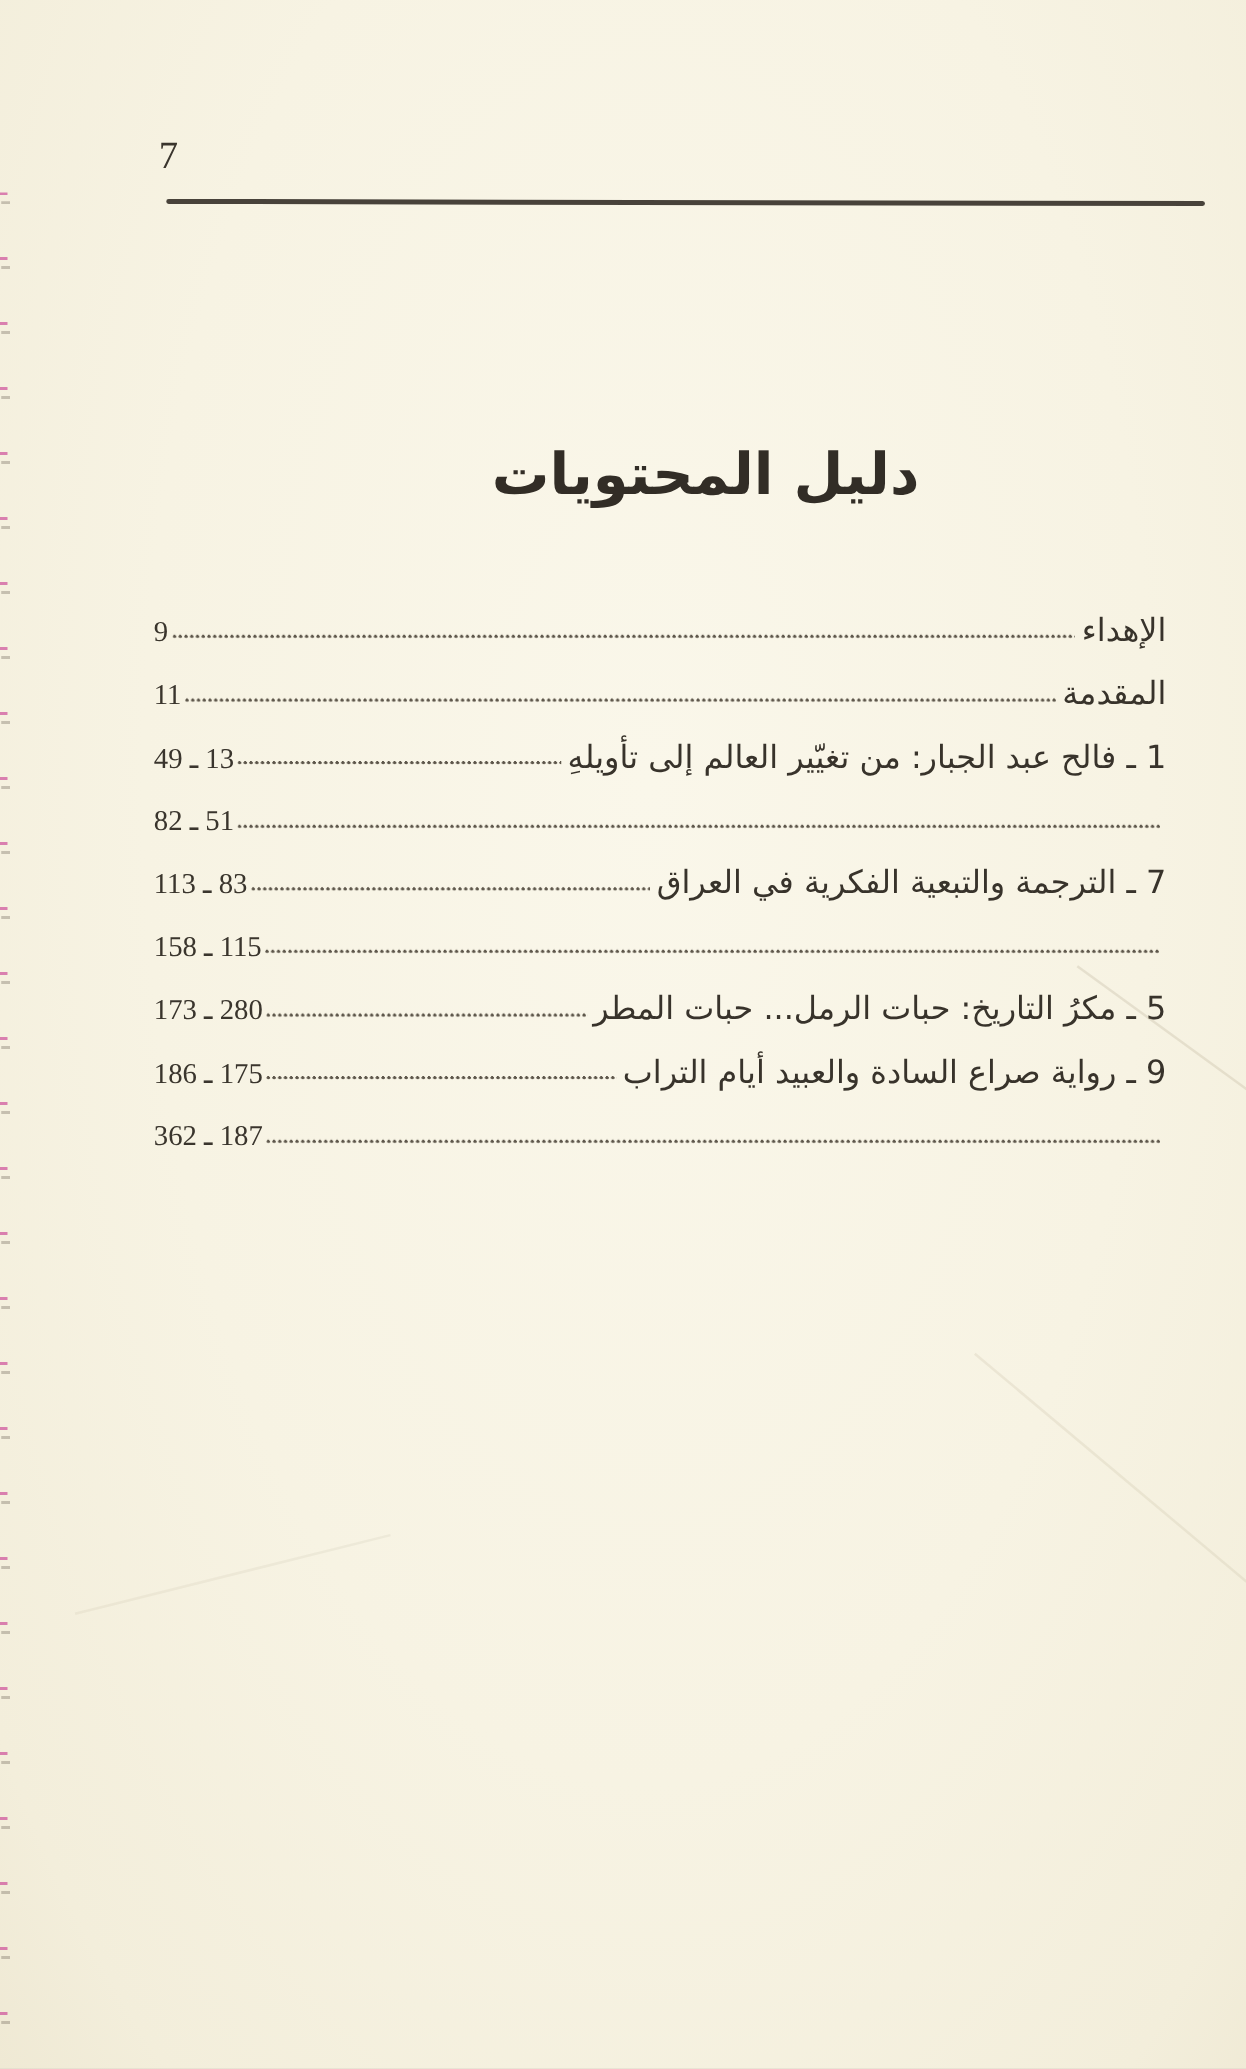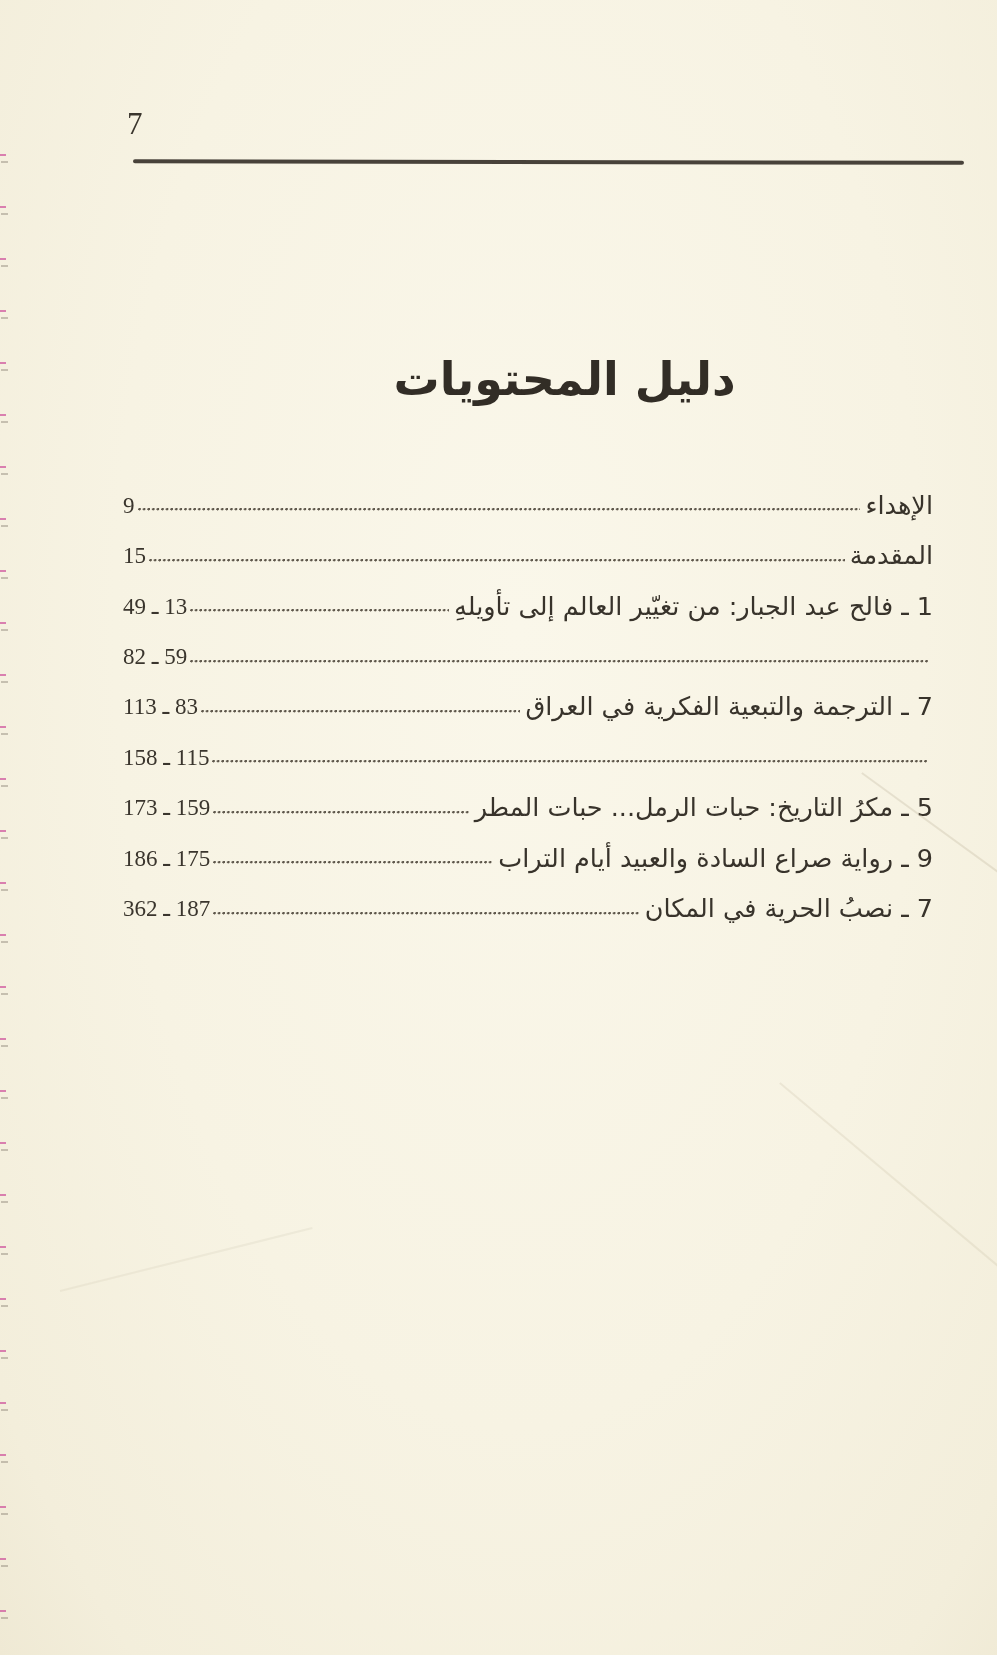--- a/index.html
+++ b/index.html
@@ -101,59 +101,58 @@
 
     <div class="toc-row">
       <span class="entry-title">الإهداء</span>
       <span class="leader"></span>
       <span class="entry-pages">9</span>
     </div>
 
     <div class="toc-row">
       <span class="entry-title">المقدمة</span>
       <span class="leader"></span>
-      <span class="entry-pages">15</span>
+      <span class="entry-pages">11</span>
     </div>
 
     <div class="toc-row">
       <span class="entry-title">1 ـ فالح عبد الجبار: من تغيّير العالم إلى تأويلهِ</span>
       <span class="leader"></span>
       <span class="entry-pages">13 ـ 49</span>
     </div>
 
     <div class="toc-row">
       <span class="leader"></span>
-      <span class="entry-pages">59 ـ 82</span>
+      <span class="entry-pages">51 ـ 82</span>
     </div>
 
     <div class="toc-row">
       <span class="entry-title">7 ـ الترجمة والتبعية الفكرية في العراق</span>
       <span class="leader"></span>
       <span class="entry-pages">83 ـ 113</span>
     </div>
 
     <div class="toc-row">
       <span class="leader"></span>
       <span class="entry-pages">115 ـ 158</span>
     </div>
 
     <div class="toc-row">
       <span class="entry-title">5 ـ مكرُ التاريخ: حبات الرمل... حبات المطر</span>
       <span class="leader"></span>
-      <span class="entry-pages">159 ـ 173</span>
+      <span class="entry-pages">280 ـ 173</span>
     </div>
 
     <div class="toc-row">
       <span class="entry-title">9 ـ رواية صراع السادة والعبيد أيام التراب</span>
       <span class="leader"></span>
       <span class="entry-pages">175 ـ 186</span>
     </div>
 
     <div class="toc-row">
-      <span class="entry-title">7 ـ نصبُ الحرية في المكان</span>
       <span class="leader"></span>
       <span class="entry-pages">187 ـ 362</span>
     </div>
 
   </div>
 
   <div class="edge-marks-a"></div>
   <div class="edge-marks-b"></div>
   <div class="crease crease-a"></div>
   <div class="crease crease-b"></div>

